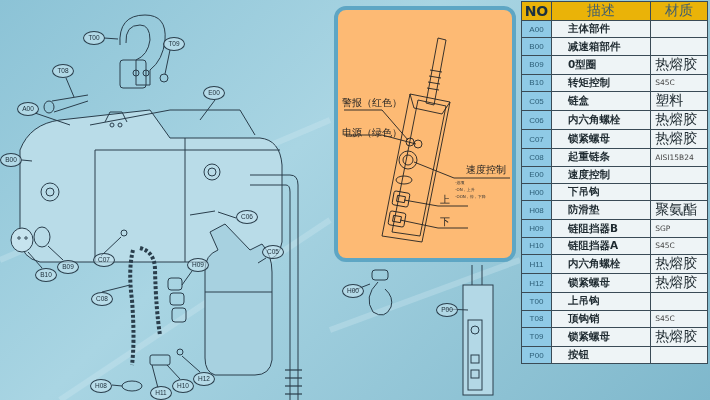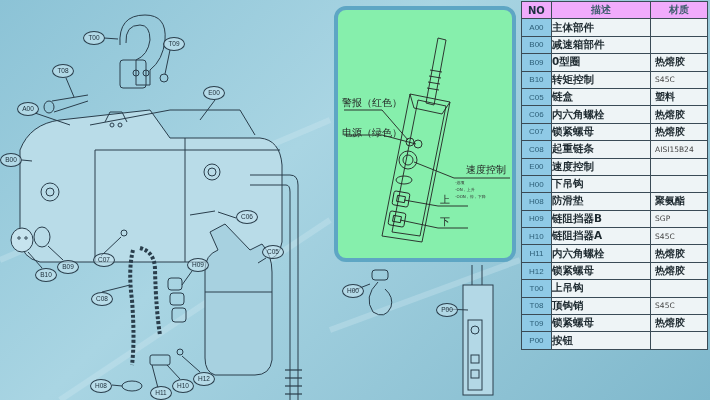--- a/index.html
+++ b/index.html
@@ -14,45 +14,45 @@
   .callout {
     position: absolute;
     width: 22px; height: 14px;
     border: 1px solid #2a3e4c; border-radius: 50%;
     font-size: 6.5px; line-height: 12px; text-align: center;
     color: #1c2d38; background: rgba(200,230,240,0.55);
     font-family: "Liberation Sans", sans-serif;
   }
   .pendant-panel {
     position: absolute; left: 334px; top: 6px; width: 182px; height: 256px;
-    background: #86efac; border: 4px solid #5ea6c4; border-radius: 12px;
+    background: #fdba74; border: 4px solid #5ea6c4; border-radius: 12px;
   }
   .pendant-label {
     position: absolute; font-size: 10px; color: #222;
     font-family: "DejaVu Sans", sans-serif; white-space: nowrap;
   }
   .pendant-sub { position: absolute; font-size: 4px; color: #333; white-space: nowrap; }
   .parts-table {
     position: absolute; left: 521px; top: 1px; width: 187px;
     border-collapse: collapse; background: #eef4f6;
   }
   .parts-table th, .parts-table td {
     border: 1px solid #3a4b56; height: 17.4px; padding: 0;
     font-size: 10px; vertical-align: middle;
   }
   .parts-table th {
-    background: #f0abfc; color: #1c3140; font-weight: bold; font-size: 10px;
-  }
-  .parts-table th.desc, .parts-table th.mat { color: #3f5e6e; font-weight: bold; }
+    background: #eab308; color: #1c3140; font-weight: bold; font-size: 14px;
+  }
+  .parts-table th.desc, .parts-table th.mat { color: #3f5e6e; font-weight: normal; }
   .parts-table td.no {
     width: 30px; background: #8fcae6; color: #2d5f78; text-align: center;
     font-size: 8px; font-family: "Liberation Sans", sans-serif;
   }
-  .parts-table td.desc { width: 100px; color: #1e2a30; padding-left: 0; font-weight: bold; font-size: 10.5px; }
-  .parts-table td.mat { width: 57px; color: #1e2a30; padding-left: 4px; font-size: 10px; font-weight: bold; }
+  .parts-table td.desc { width: 100px; color: #1e2a30; padding-left: 16px; font-weight: bold; font-size: 10.5px; }
+  .parts-table td.mat { width: 57px; color: #1e2a30; padding-left: 4px; font-size: 14px; font-weight: normal; }
   .parts-table td.mat.code { font-size: 7.5px; font-weight: normal; color: #444; }
 </style>
 </head>
 <body>
 
 <div class="stage">
 
   <svg class="diagram-svg" viewBox="0 0 520 400">
     <g fill="none" stroke="#2a3e4c" stroke-width="1">
 

